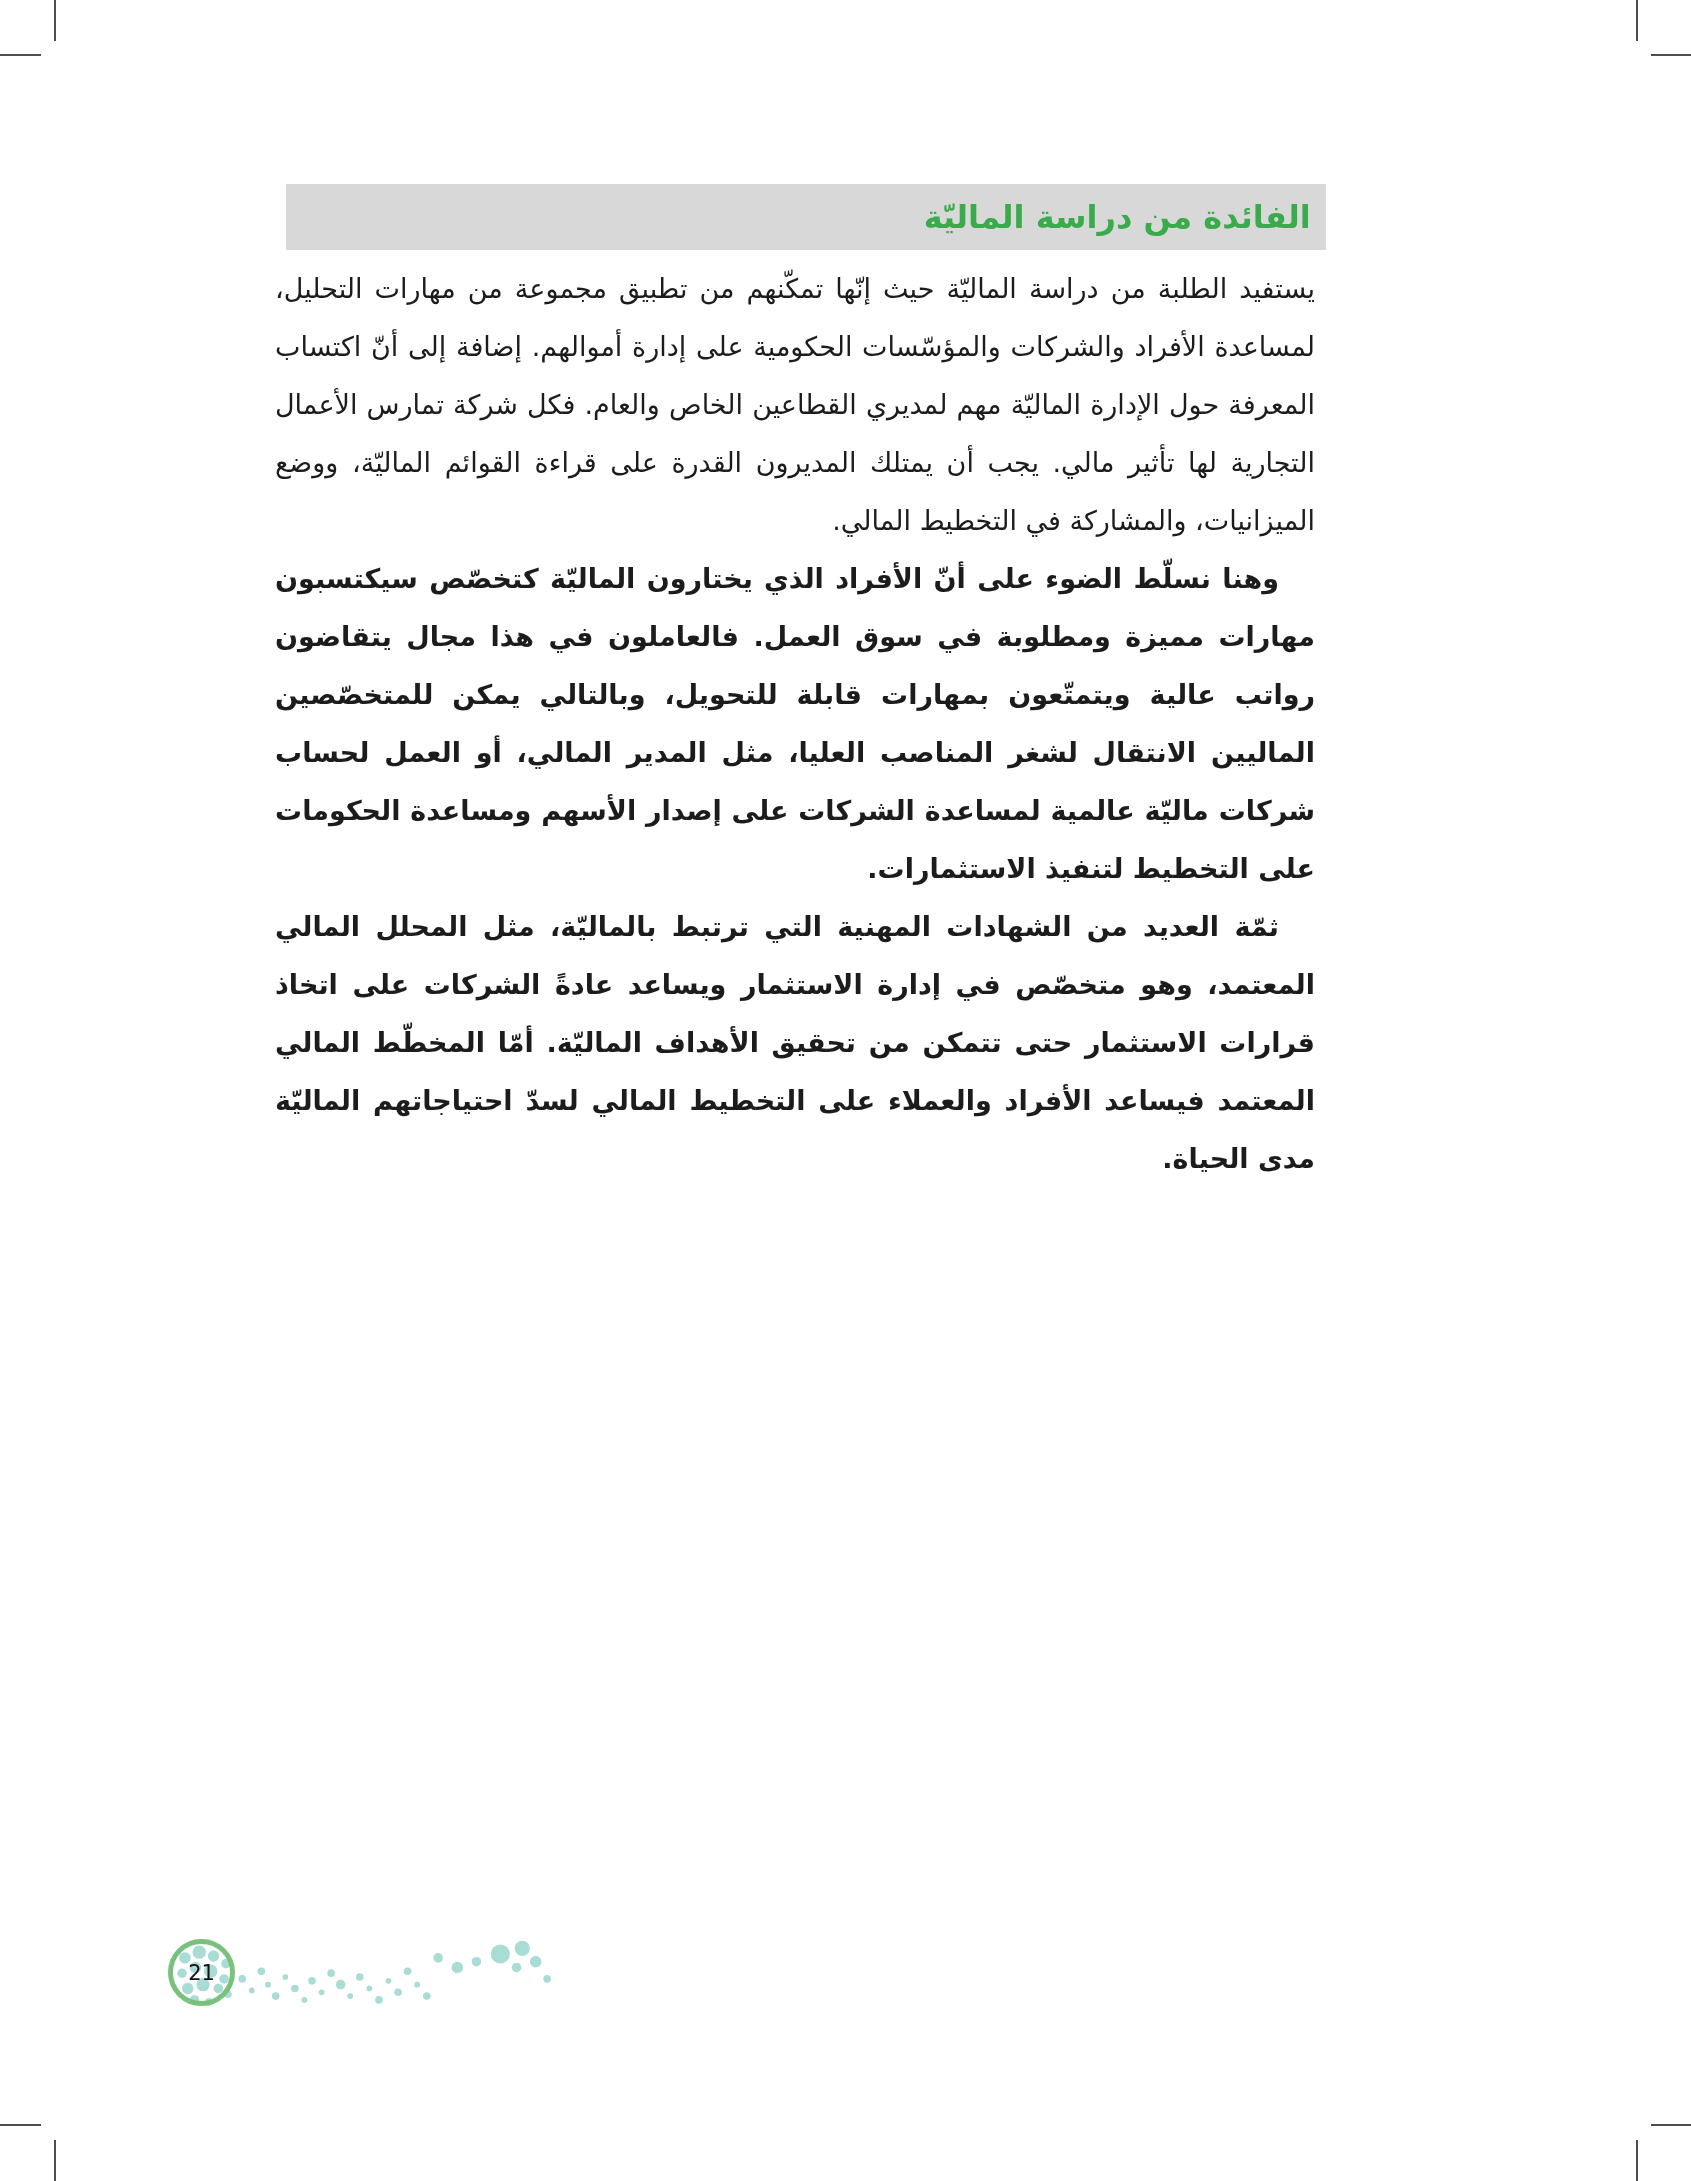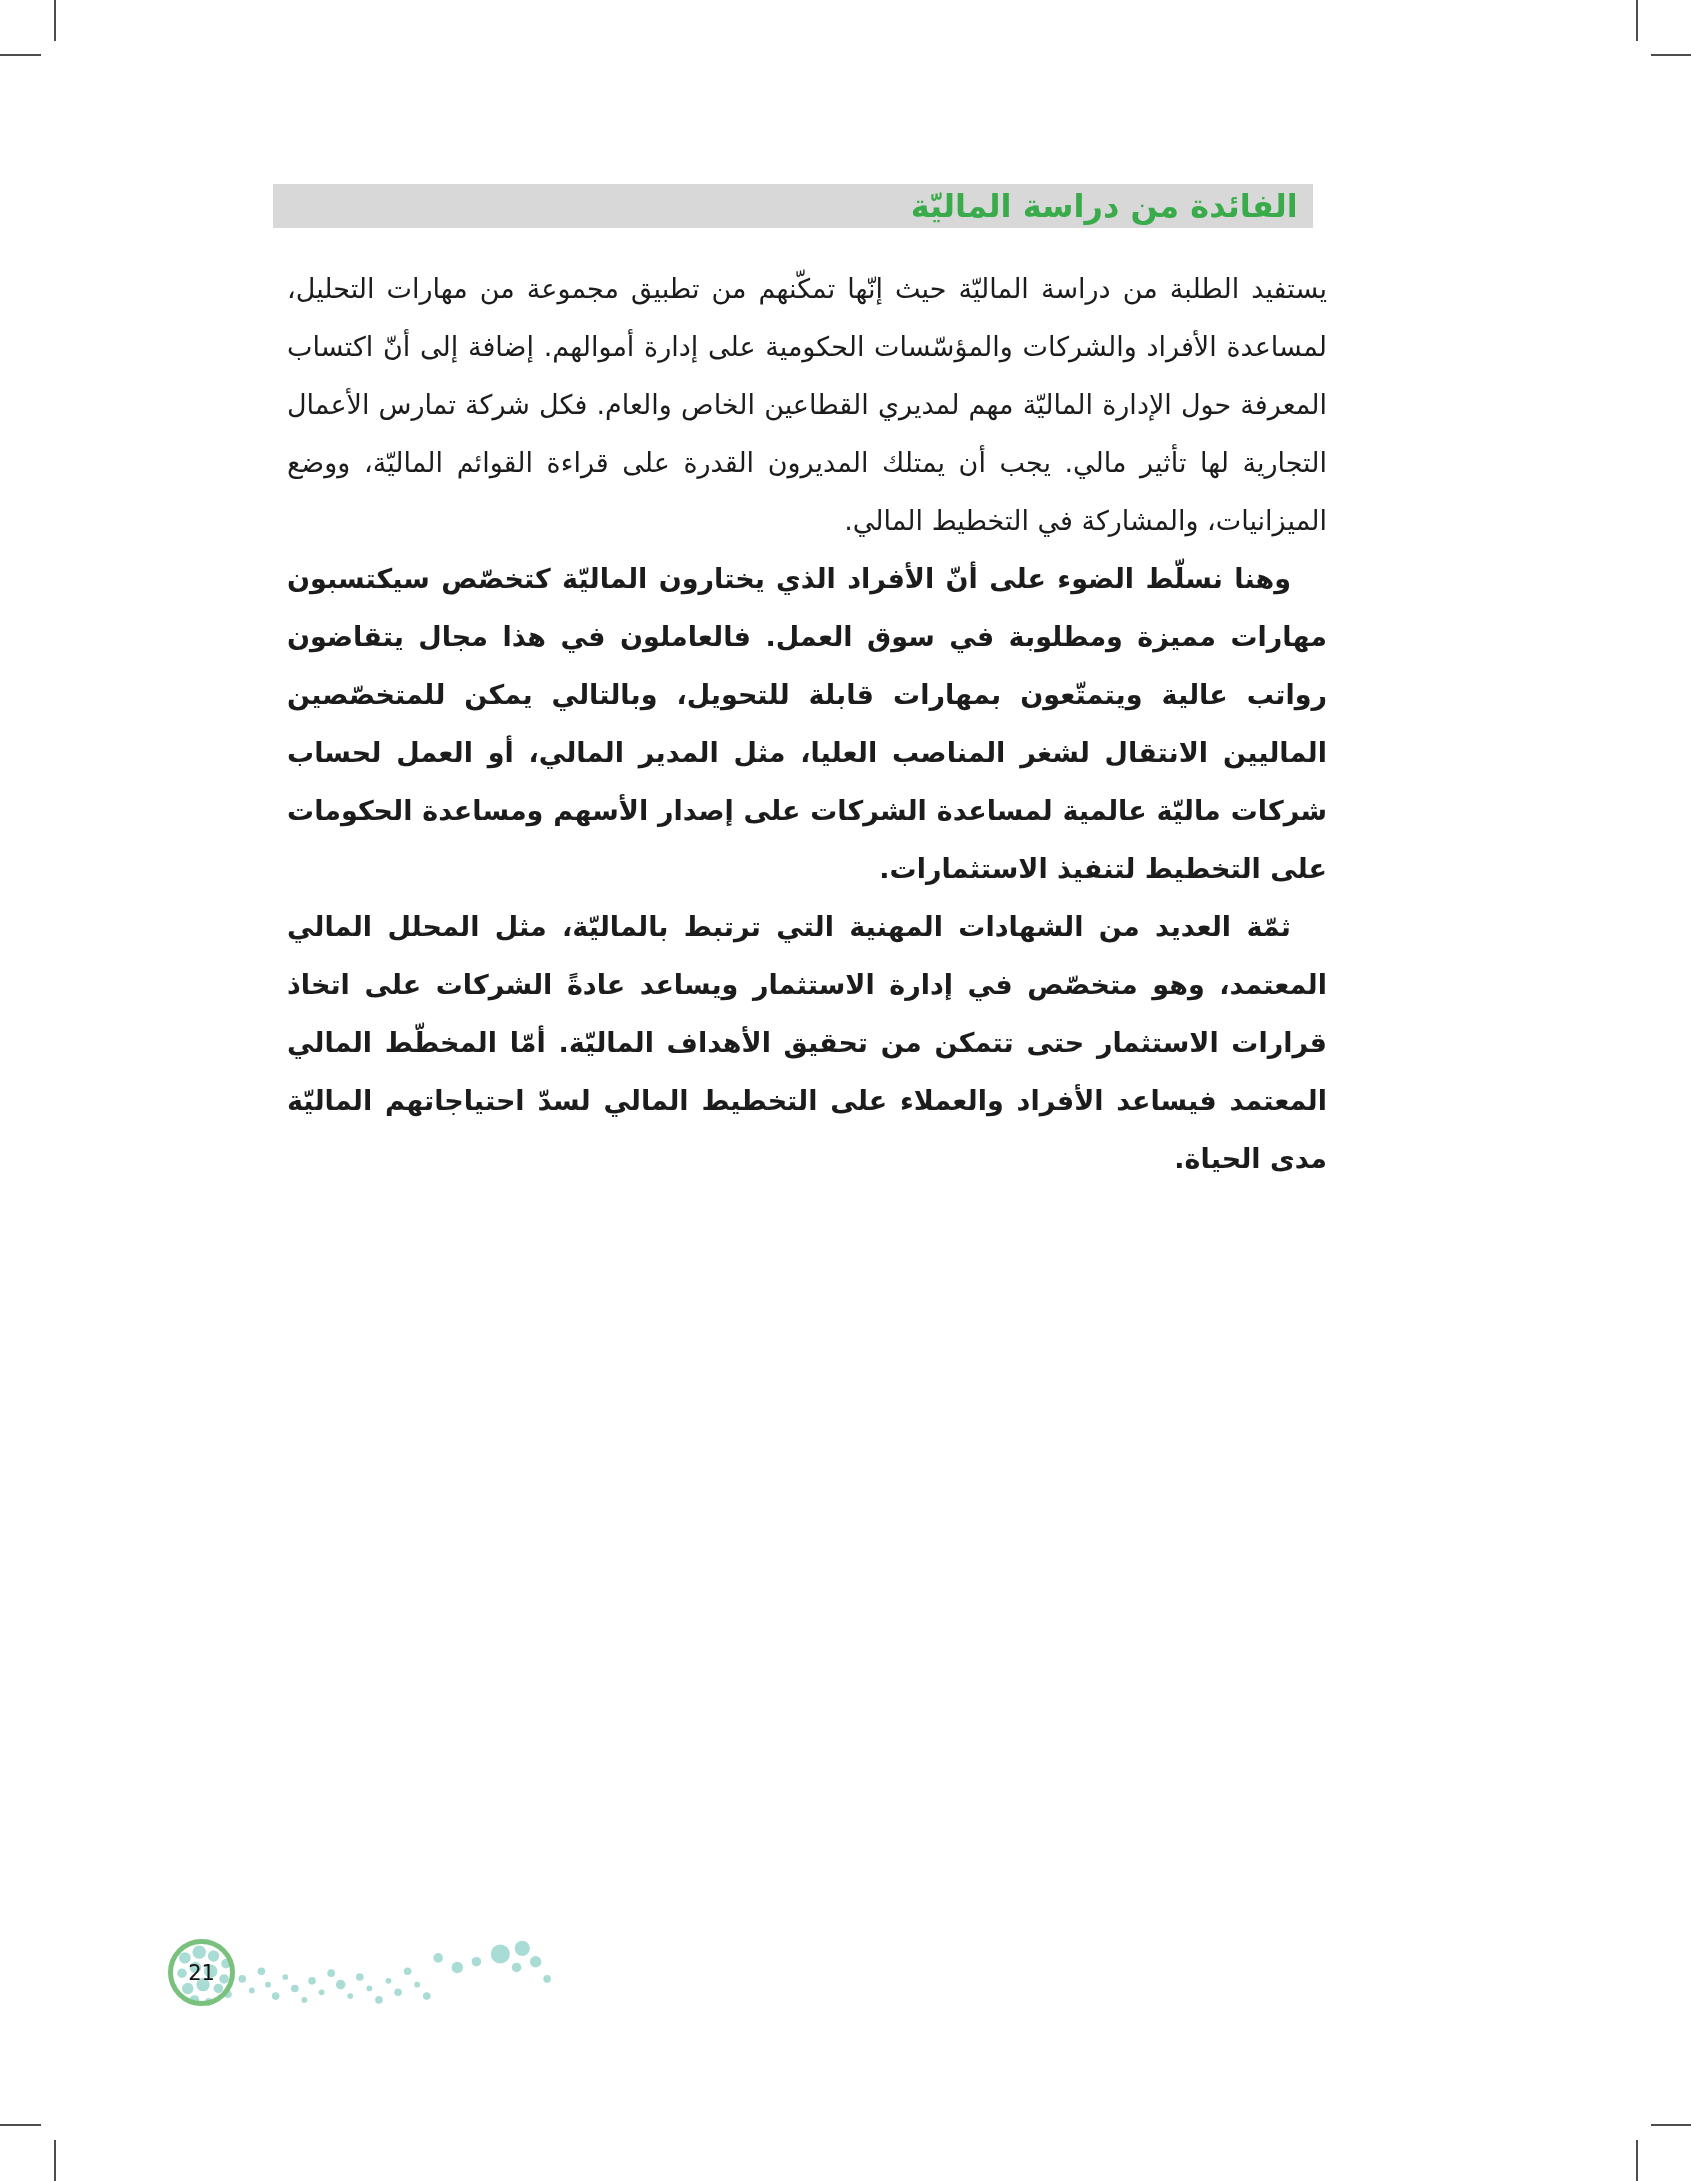--- a/index.html
+++ b/index.html
@@ -13,31 +13,31 @@
   .crop.tl-h { left:0;     top:54px;    width:41px; height:1.9px;  }
   .crop.tr-v { left:1636px;top:0;       width:1.9px;  height:41px; }
   .crop.tr-h { left:1651px;top:54px;    width:41px; height:1.9px;  }
   .crop.bl-h { left:0;     top:2124px;  width:41px; height:1.9px;  }
   .crop.bl-v { left:54px;  top:2140px;  width:1.9px;  height:41px; }
   .crop.br-h { left:1651px;top:2124px;  width:41px; height:1.9px;  }
   .crop.br-v { left:1636px;top:2140px;  width:1.9px;  height:41px; }
 
   
   .title-bar {
-    position:absolute; left:273px; top:184px; width:1040px; height:44px;
+    position:absolute; left:286px; top:184px; width:1040px; height:66px;
     background:#d8d8d8; direction:rtl; display:flex; align-items:center;
     padding:0 15.3px; box-sizing:border-box;
   }
   .title-bar h1 {
     margin:0; font-size:32px; font-weight:bold; color:#3aab4a; line-height:1;
   }
 
   
   .body-text {
-    position:absolute; left:287px; top:260px; width:1040px;
+    position:absolute; left:275px; top:260px; width:1040px;
     direction:rtl; text-align:justify; font-size:27px; line-height:58px;
     color:#1c1c1c;
   }
   .body-text p { margin:0; }
   .body-text p + p { text-indent:36px;font-weight:bold; }
 
   
   .dots-svg { position:absolute; left:161px; top:1929px; }
   .page-badge {
     position:absolute; left:168px; top:1939px; width:67px; height:67px;

